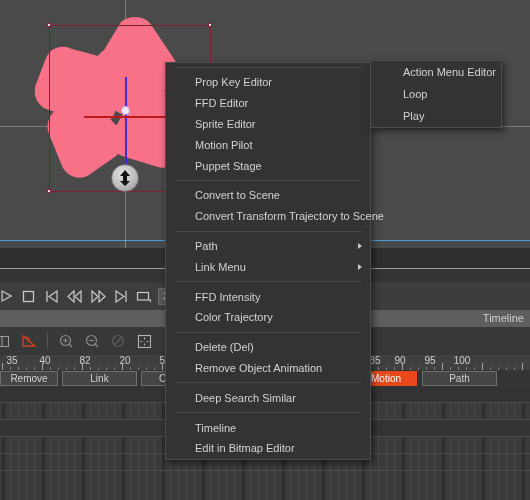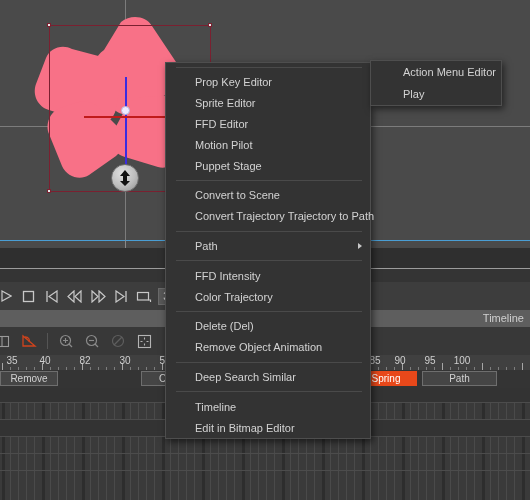--- a/index.html
+++ b/index.html
@@ -290,33 +290,34 @@
         <div class="tick min" style="left: 474px;"></div>
         <div class="tick maj" style="left: 482px;"></div>
         <div class="tick min" style="left: 490px;"></div>
         <div class="tick min" style="left: 498px;"></div>
         <div class="tick min" style="left: 506px;"></div>
         <div class="tick min" style="left: 514px;"></div>
         <div class="tick maj" style="left: 522px;"></div>
         <div class="num" style="left: 12px;">35</div>
         <div class="num" style="left: 45px;">40</div>
         <div class="num" style="left: 85px;">82</div>
-        <div class="num" style="left: 125px;">30</div>
+        <div class="num" style="left: 125px;">20</div>
         <div class="num" style="left: 165px;">55</div>
         <div class="num" style="left: 375px;">85</div>
         <div class="num" style="left: 400px;">90</div>
         <div class="num" style="left: 430px;">95</div>
         <div class="num" style="left: 462px;">100</div>
       </div>
 
     <div class="tl-tracks">
       <div class="trk-btnrow" id="trkbtns">
           <div class="trk-btn" style="position: absolute; left: 0px; width: 58px; top: 1px;">Remove</div>
+          <div class="trk-btn" style="position: absolute; left: 62px; width: 75px; top: 1px;">Link</div>
           <div class="trk-btn" style="position: absolute; left: 141px; width: 70px; top: 1px;">Opacity</div>
-          <div class="trk-btn hot" style="position: absolute; left: 355px; width: 62px; top: 1px;">Spring</div>
+          <div class="trk-btn hot" style="position: absolute; left: 355px; width: 62px; top: 1px;">Motion</div>
           <div class="trk-btn" style="position: absolute; left: 422px; width: 75px; top: 1px;">Path</div>
         </div>
       <div class="trk-row empty" style="top:18px;height:14px;"></div>
       <div class="trk-sep" style="top:32px;"></div>
       <div class="trk-row keys" id="keyrow1" style="top:33px;height:16px;">
           <div class="keycell dk" style="left: 2px;"></div>
           <div class="keycell" style="left: 10px;"></div>
           <div class="keycell" style="left: 18px;"></div>
           <div class="keycell" style="left: 26px;"></div>
           <div class="keycell" style="left: 34px;"></div>
@@ -593,43 +594,47 @@
         </div>
     </div>
   </div>
 
   <div class="ctxmenu" id="ctxmenu" style="left:165px;top:62px;width:206px;">
       <div class="msep"></div>
       <div class="mi">
         <span>Prop Key Editor</span>
       </div>
       <div class="mi">
+        <span>FFD Editor</span>
+      </div>
+      <div class="mi">
         <span>Sprite Editor</span>
       </div>
       <div class="mi">
-        <span>FFD Editor</span>
-      </div>
-      <div class="mi">
         <span>Motion Pilot</span>
       </div>
       <div class="mi">
         <span>Puppet Stage</span>
       </div>
       <div class="msep"></div>
       <div class="mi">
         <span>Convert to Scene</span>
       </div>
       <div class="mi">
-        <span>Convert Trajectory Trajectory to Path</span>
+        <span>Convert Transform Trajectory to Scene</span>
       </div>
       <div class="msep"></div>
       <div class="mi">
         <span>Path</span>
         <span class="arrow"></span>
       </div>
+      <div class="mi">
+        <span>Link Menu</span>
+        <span class="arrow"></span>
+      </div>
       <div class="msep"></div>
       <div class="mi">
         <span>FFD Intensity</span>
       </div>
       <div class="mi">
         <span>Color Trajectory</span>
       </div>
       <div class="msep"></div>
       <div class="mi">
         <span>Delete (Del)</span>
@@ -648,17 +653,20 @@
       <div class="mi">
         <span>Edit in Bitmap Editor</span>
       </div>
     </div>
 
   <div class="submenu" id="submenu" style="left:370px;top:60px;width:132px;">
       <div class="mi">
         <span>Action Menu Editor</span>
       </div>
       <div class="mi">
+        <span>Loop</span>
+      </div>
+      <div class="mi">
         <span>Play</span>
       </div>
     </div>
 
 </div>
 
 </body></html>

